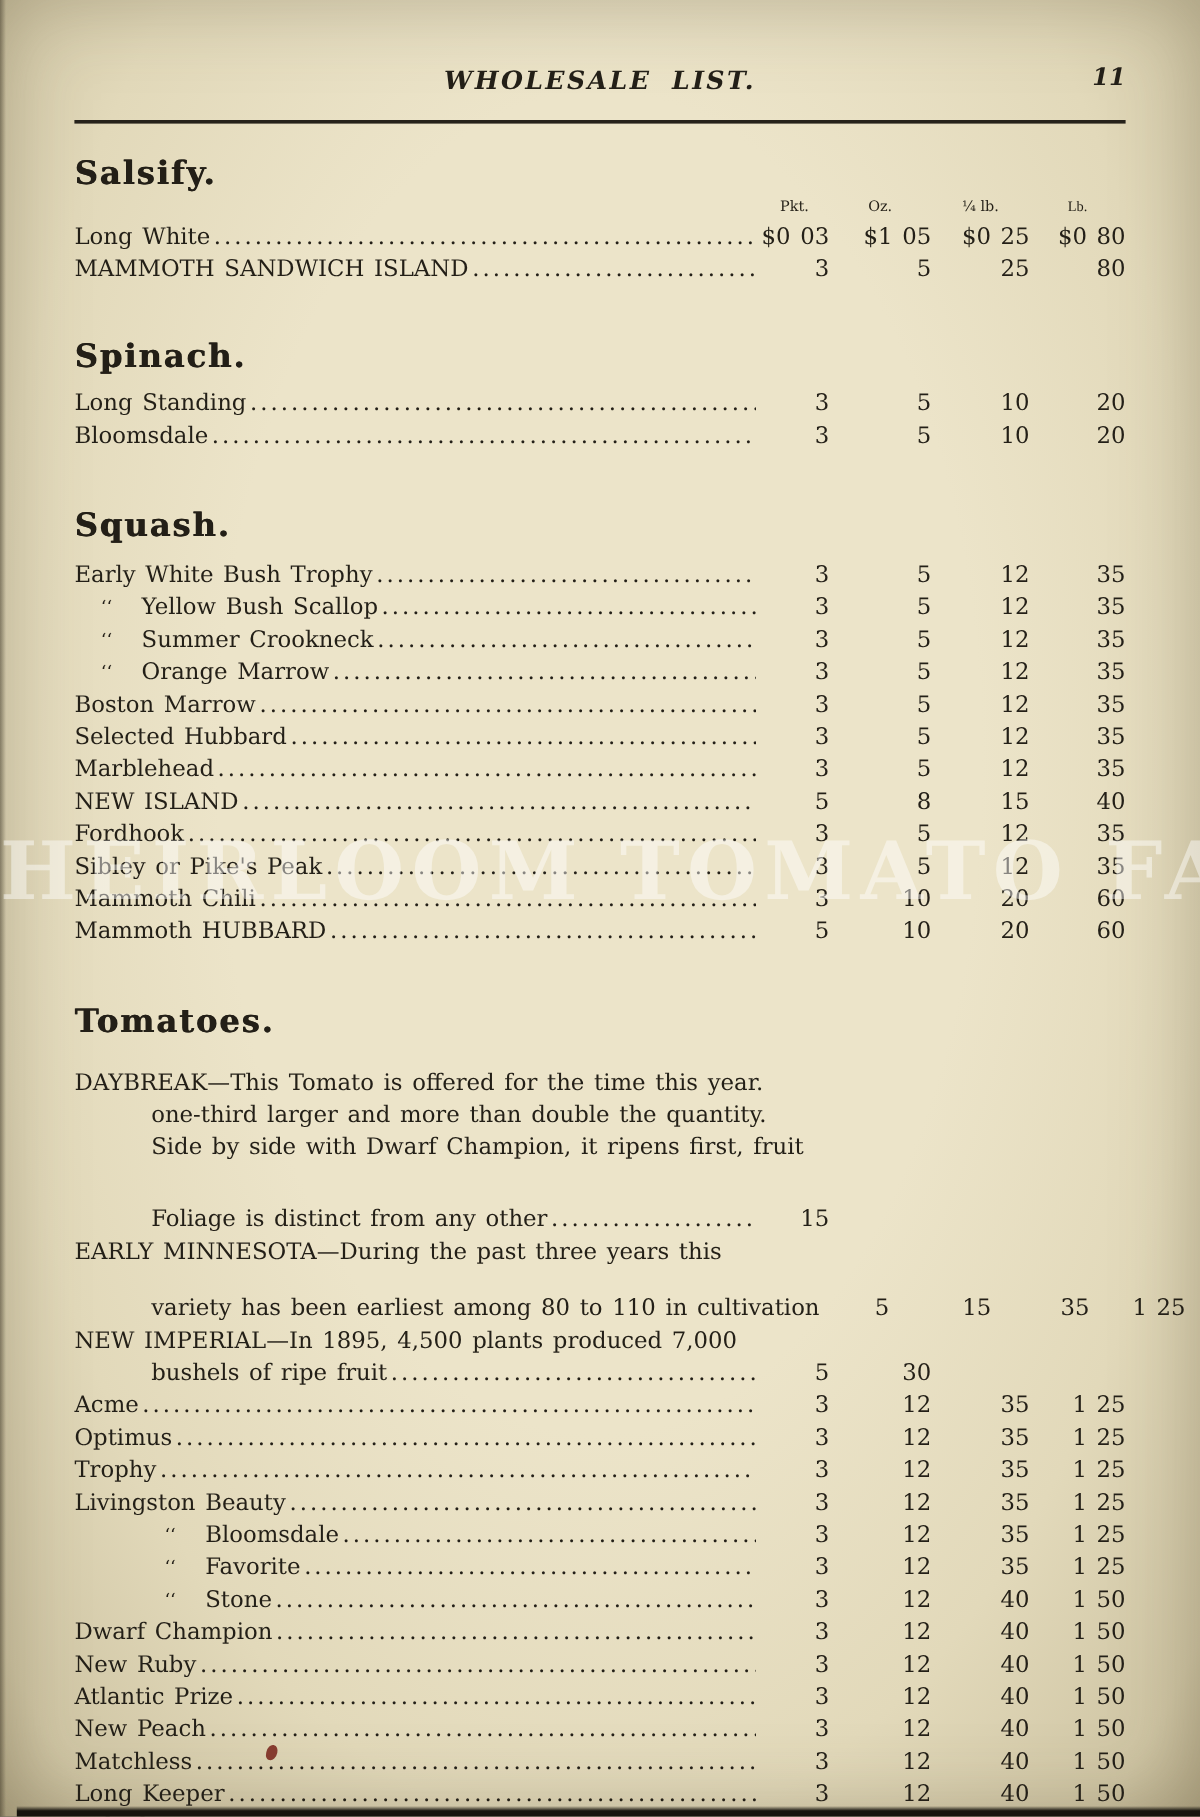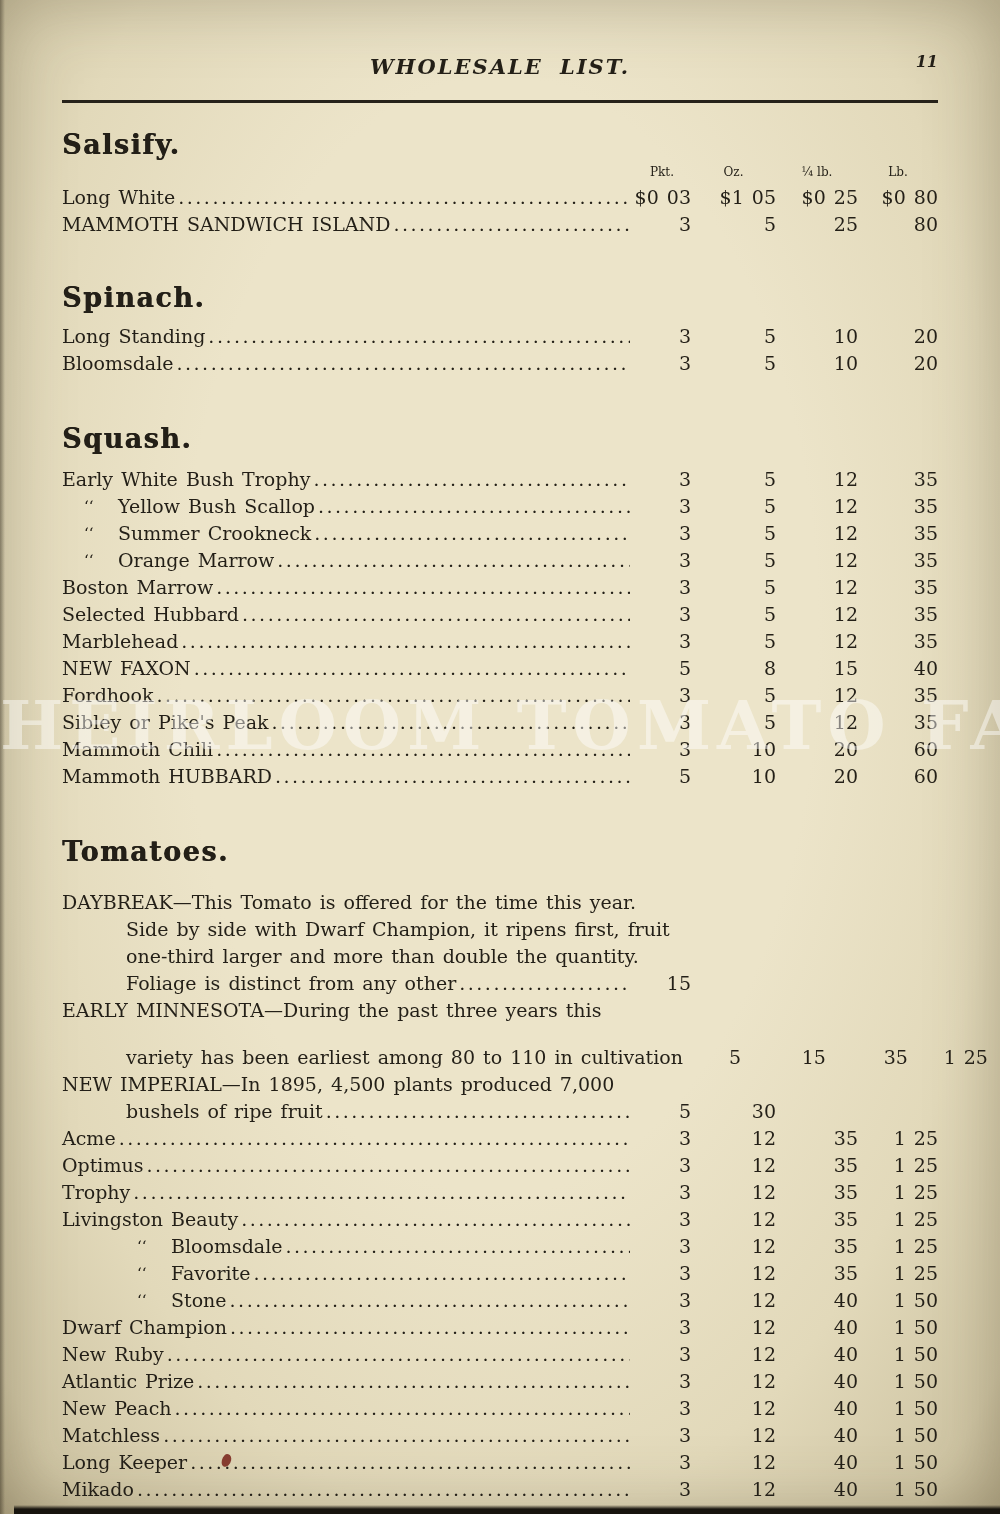--- a/index.html
+++ b/index.html
@@ -18,40 +18,40 @@
     background:linear-gradient(to right, rgba(45,38,24,.45), rgba(45,38,24,0));}
   .edge-bottom{position:absolute;left:14px;right:0;bottom:0;height:9px;
     background:linear-gradient(to top,#17140e 55%, rgba(23,20,14,0));}
   header{position:relative;padding-top:54px;height:40px;}
   .title{
     text-align:center;font-size:21px;font-weight:bold;font-style:italic;
     letter-spacing:2px;word-spacing:8px;
   }
   .pagenum{
     position:absolute;right:62px;top:52px;
-    font-size:16px;font-weight:bold;font-style:italic;
+    font-size:20px;font-weight:bold;font-style:italic;
   }
   .rule{margin:6px 62px 0 62px;border-top:3px solid #26221a;}
   main{padding:0 62px;position:relative;}
   .section-title{
     text-align:left;font-size:27px;font-weight:bold;letter-spacing:1.5px;
     margin:0;padding:0;
     text-shadow:.5px 0 0 currentColor;
   }
   .st-salsify{padding-top:26px;}
   .st-spinach{padding-top:44px;padding-bottom:10px;}
   .st-squash{padding-top:46px;padding-bottom:12px;}
   .st-tomatoes{padding-top:46px;padding-bottom:22px;}
   .colhead{display:flex;align-items:baseline;font-size:12px;line-height:24px;}
   .colhead .fill{flex:1;}
   .colhead .c{flex:none;text-align:center;}
   .colhead .c0{width:58px;}
   .colhead .c1{width:85px;}
   .colhead .c2{width:82px;}
-  .colhead .c3{width:80px;}
+  .colhead .c3{width:80px;font-family:Liberation Serif, serif;}
   .row{display:flex;align-items:flex-end;font-size:19px;line-height:27px;word-spacing:2px;}
   .row .prefix{flex:none;width:34px;font-size:15px;}
   .row .name{white-space:nowrap;}
   .row .dots{flex:1;overflow:hidden;white-space:nowrap;letter-spacing:2.5px;margin:0 3px;}
   .row .dots::after{content:"........................................................................................................................................";}
   .row .spacer{flex:1;}
   .row .price{flex:none;text-align:right;width:82px;}
   .row .price.pkt{width:58px;}
   .row .price.oz{width:85px;}
   .row .price.lb{width:80px;}
@@ -173,21 +173,21 @@
       </div>
       <div class="row">
         <span class="name">Marblehead</span>
         <span class="dots"></span>
         <span class="price pkt">3</span>
         <span class="price oz">5</span>
         <span class="price qlb">12</span>
         <span class="price lb">35</span>
       </div>
       <div class="row">
-        <span class="name">NEW FAXON</span>
+        <span class="name">NEW ISLAND</span>
         <span class="dots"></span>
         <span class="price pkt">5</span>
         <span class="price oz">8</span>
         <span class="price qlb">15</span>
         <span class="price lb">40</span>
       </div>
       <div class="row">
         <span class="name">Fordhook</span>
         <span class="dots"></span>
         <span class="price pkt">3</span>
@@ -222,36 +222,36 @@
       <div class="section-title st-tomatoes">Tomatoes.</div>
       <div class="row">
         <span class="name">DAYBREAK—This Tomato is offered for the time this year.</span>
         <span class="spacer"></span>
         <span class="price pkt"></span>
         <span class="price oz"></span>
         <span class="price qlb"></span>
         <span class="price lb"></span>
       </div>
       <div class="row" style="padding-left: 64px;">
+        <span class="name">one-third larger and more than double the quantity.</span>
+        <span class="spacer"></span>
+        <span class="price pkt"></span>
+        <span class="price oz"></span>
+        <span class="price qlb"></span>
+        <span class="price lb"></span>
+      </div>
+      <div class="row" style="padding-left: 64px;">
         <span class="name">Side by side with Dwarf Champion, it ripens first, fruit</span>
         <span class="spacer"></span>
         <span class="price pkt"></span>
         <span class="price oz"></span>
         <span class="price qlb"></span>
         <span class="price lb"></span>
       </div>
-      <div class="row" style="padding-left: 64px;">
-        <span class="name">one-third larger and more than double the quantity.</span>
-        <span class="spacer"></span>
-        <span class="price pkt"></span>
-        <span class="price oz"></span>
-        <span class="price qlb"></span>
-        <span class="price lb"></span>
-      </div>
-      <div class="row" style="padding-left: 64px;">
+      <div class="row" style="padding-left: 64px; margin-top: 33px;">
         <span class="name">Foliage is distinct from any other</span>
         <span class="dots"></span>
         <span class="price pkt">15</span>
         <span class="price oz"></span>
         <span class="price qlb"></span>
         <span class="price lb"></span>
       </div>
       <div class="row">
         <span class="name">EARLY MINNESOTA—During the past three years this</span>
         <span class="spacer"></span>

